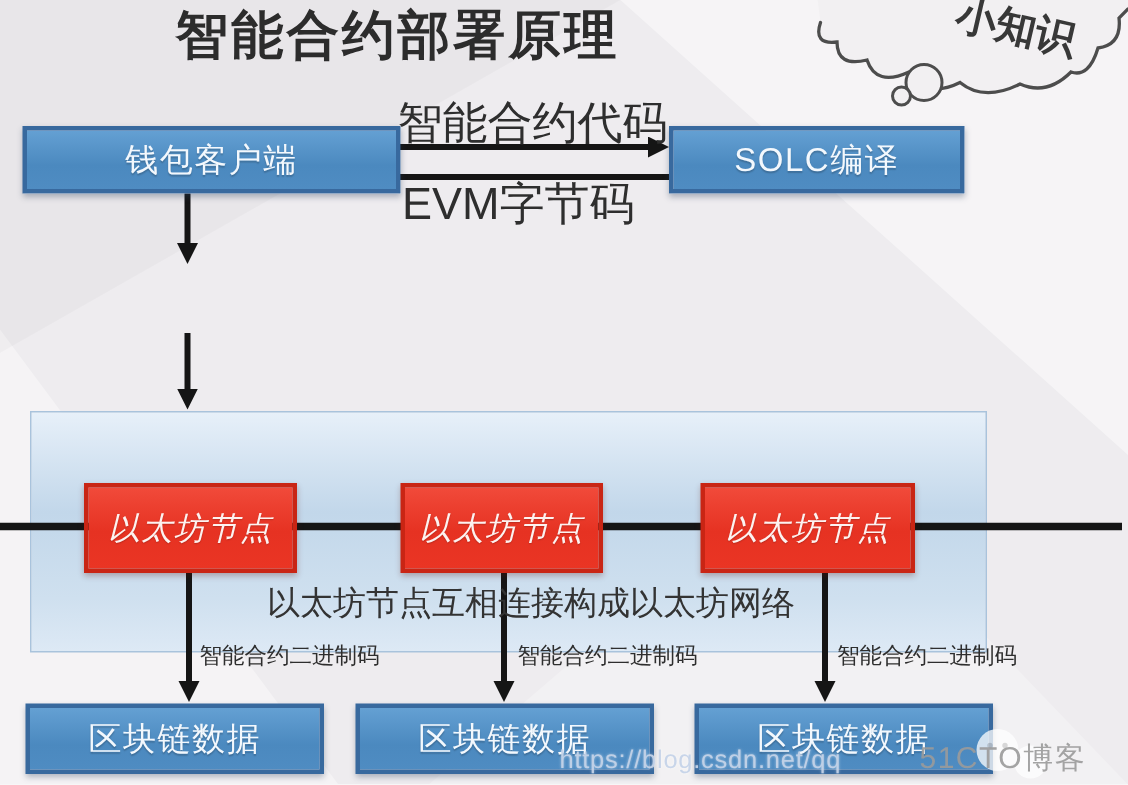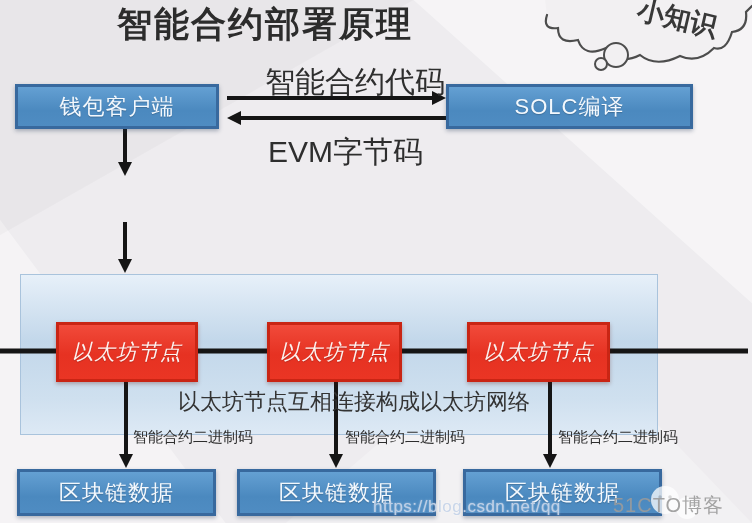--- a/index.html
+++ b/index.html
@@ -15,43 +15,43 @@
 
   .title{position:absolute;left:95px;top:0px;width:340px;height:48px;
     font-size:35px;font-weight:700;letter-spacing:2px;color:#2c2c2c;
     text-align:center;line-height:48px;z-index:3;}
 
   .bbox{position:absolute;box-sizing:border-box;display:flex;align-items:center;justify-content:center;
     color:#f3f8fd;font-size:22px;letter-spacing:1px;
     background:linear-gradient(180deg,#64a0d3 0%,#4b89bf 60%,#4f8cc2 100%);
     border:3px solid #38699e;box-shadow:0 2px 4px rgba(40,60,90,0.35);
     text-shadow:0 1px 1px rgba(0,0,0,0.2);z-index:3;}
-  .box-wallet{left:15px;top:84px;width:204px;height:45px;}
-  .box-solc{left:446px;top:84px;width:247px;height:45px;}
+  .box-wallet{left:15px;top:84px;width:252px;height:45px;}
+  .box-solc{left:446px;top:84px;width:197px;height:45px;}
   .box-rpc{left:38px;top:177px;width:174px;height:45px;}
   .box-data1{left:17px;top:469px;width:199px;height:47px;}
   .box-data2{left:237px;top:469px;width:199px;height:47px;}
   .box-data3{left:463px;top:469px;width:199px;height:47px;}
 
   .rbox{position:absolute;box-sizing:border-box;display:flex;align-items:center;justify-content:center;
     color:#fdf2f0;font-size:21px;letter-spacing:1px;
     background:linear-gradient(180deg,#f14a3a 0%,#e63222 55%,#ea3524 100%);
     border:3px solid #c92514;box-shadow:0 2px 4px rgba(90,20,10,0.3);
     text-shadow:0 1px 1px rgba(0,0,0,0.2);z-index:3;font-style:italic;}
   .box-eth1{left:56px;top:322px;width:142px;height:60px;}
   .box-eth2{left:267px;top:322px;width:135px;height:60px;}
   .box-eth3{left:467px;top:322px;width:143px;height:60px;}
 
   .container-net{position:absolute;left:20px;top:274px;width:638px;height:161px;box-sizing:border-box;
     background:linear-gradient(180deg,#e7f0f9 0%,#c2d7ea 42%,#cfe0ef 78%,#dde9f5 100%);
     border:1px solid #a9c3dc;z-index:1;}
 
   .edge-label{position:absolute;color:#2e2e2e;font-size:30px;z-index:3;white-space:nowrap;}
   .lbl-code{left:265px;top:62px;width:150px;text-align:center;}
-  .lbl-evm{left:268px;top:132px;width:145px;text-align:left;}
+  .lbl-evm{left:268px;top:116px;width:145px;text-align:left;}
   .lbl-caption{left:150px;top:387px;width:380px;text-align:right;font-size:22px;color:#333;}
   .lbl-bin{top:428px;font-size:15px;}
   .lbl-bin1{left:133px;}
   .lbl-bin2{left:345px;}
   .lbl-bin3{left:558px;}
 
   .connectors{position:absolute;left:0;top:0;z-index:2;pointer-events:none;}
   .bubble{position:absolute;left:540px;top:0;z-index:2;pointer-events:none;}
 
   .watermark-url{position:absolute;left:344px;top:497px;font-size:17px;color:#c6d4e9;opacity:0.95;

